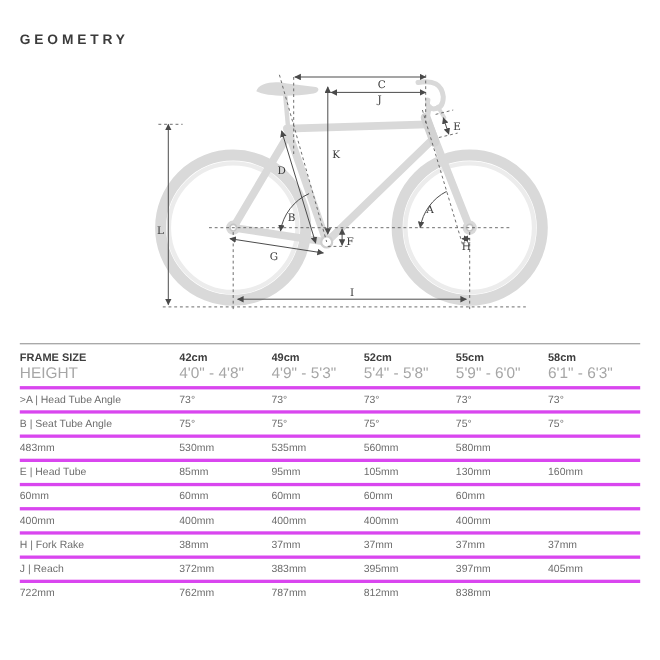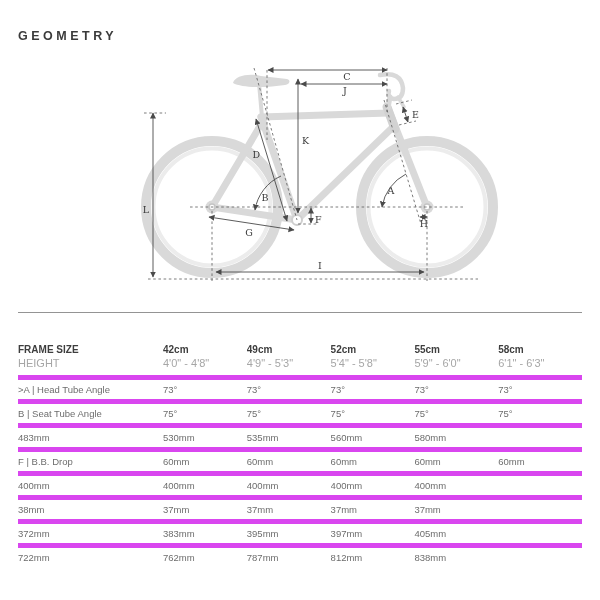--- a/index.html
+++ b/index.html
@@ -5,25 +5,25 @@
   html,body{margin:0;padding:0;background:#fff;}
   .page{position:relative;width:600px;height:600px;background:#fff;overflow:hidden;
         font-family:"Liberation Sans",sans-serif;}
   .page-title{position:absolute;left:18px;top:29px;font-size:12.5px;font-weight:700;
         letter-spacing:3.5px;color:#3b3b3b;}
   .diagram-wrap{position:absolute;left:0;top:55px;width:600px;height:245px;}
   
   .spec-table{position:absolute;left:18px;top:312px;width:564px;
         border-top:1px solid #949494;padding-top:5px;}
   .t-row{display:grid;grid-template-columns:145px repeat(5,1fr);align-items:center;}
-  .head-main{height:14px;margin-top:24px;}
+  .head-main{height:14px;}
   .head-sub{height:14px;padding-bottom:5px;}
-  .t-row.data{height:19px;border-top:5px solid #d946ef;}
+  .t-row.data{height:19px;border-top:3px solid #d946ef;}
   .head-main .cell{font-size:10px;font-weight:700;color:#3e3e3e;}
-  .head-sub .cell{font-size:11px;color:#a6a6a6;}
+  .head-sub .cell{font-size:14px;color:#a6a6a6;}
   .data .cell{font-size:9.5px;color:#6d6d6d;}
   .cell{white-space:nowrap;overflow:hidden;}
   
   .dim{stroke:#4a4a4a;stroke-width:0.9;fill:none;}
   .dsh{stroke:#5a5a5a;stroke-width:0.8;fill:none;stroke-dasharray:2.6 2.6;}
   .bike{stroke:#d9d9d9;fill:none;}
   text.dimlab{font-family:"DejaVu Serif",serif;font-size:9.5px;fill:#383838;}
 </style>
 </head>
 <body>
@@ -152,42 +152,51 @@
       <div class="cell">75°</div>
     </div>
     <div class="t-row data">
       <div class="cell">483mm</div>
       <div class="cell">530mm</div>
       <div class="cell">535mm</div>
       <div class="cell">560mm</div>
       <div class="cell">580mm</div>
     </div>
     <div class="t-row data">
-      <div class="cell">F | B.B. Drop</div>
-      <div class="cell">60mm</div>
-      <div class="cell">60mm</div>
-      <div class="cell">60mm</div>
-      <div class="cell">60mm</div>
-      <div class="cell">60mm</div>
-    </div>
-    <div class="t-row data">
-      <div class="cell">400mm</div>
-      <div class="cell">400mm</div>
-      <div class="cell">400mm</div>
-      <div class="cell">400mm</div>
-      <div class="cell">400mm</div>
-    </div>
-    <div class="t-row data">
+      <div class="cell">E | Head Tube</div>
+      <div class="cell">85mm</div>
+      <div class="cell">95mm</div>
+      <div class="cell">105mm</div>
+      <div class="cell">130mm</div>
+      <div class="cell">160mm</div>
+    </div>
+    <div class="t-row data">
+      <div class="cell">60mm</div>
+      <div class="cell">60mm</div>
+      <div class="cell">60mm</div>
+      <div class="cell">60mm</div>
+      <div class="cell">60mm</div>
+    </div>
+    <div class="t-row data">
+      <div class="cell">400mm</div>
+      <div class="cell">400mm</div>
+      <div class="cell">400mm</div>
+      <div class="cell">400mm</div>
+      <div class="cell">400mm</div>
+    </div>
+    <div class="t-row data">
+      <div class="cell">H | Fork Rake</div>
       <div class="cell">38mm</div>
       <div class="cell">37mm</div>
       <div class="cell">37mm</div>
       <div class="cell">37mm</div>
       <div class="cell">37mm</div>
     </div>
     <div class="t-row data">
+      <div class="cell">J | Reach</div>
       <div class="cell">372mm</div>
       <div class="cell">383mm</div>
       <div class="cell">395mm</div>
       <div class="cell">397mm</div>
       <div class="cell">405mm</div>
     </div>
     <div class="t-row data">
       <div class="cell">722mm</div>
       <div class="cell">762mm</div>
       <div class="cell">787mm</div>

